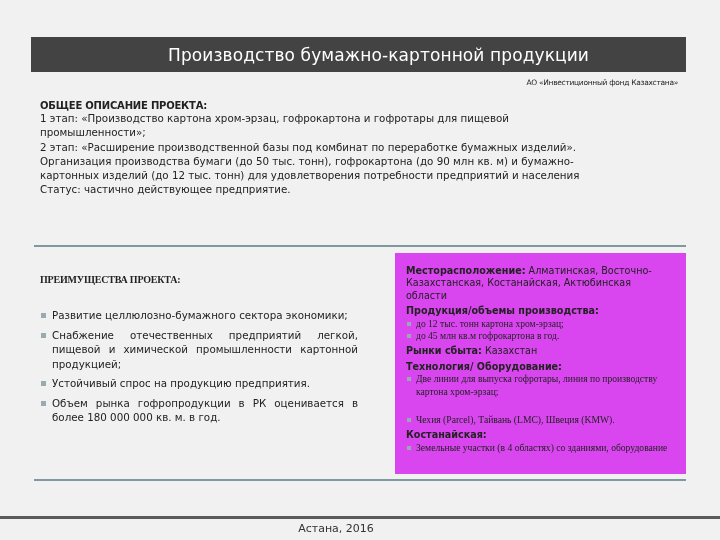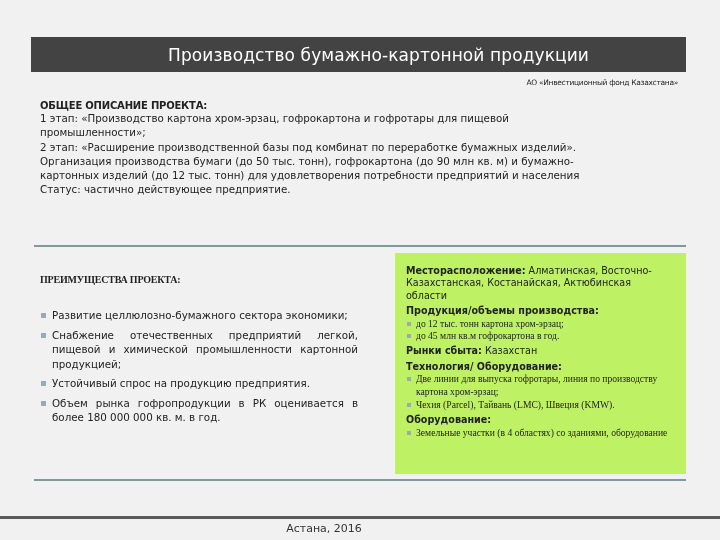--- a/index.html
+++ b/index.html
@@ -45,36 +45,36 @@
     .benefit {
       position: relative; padding-left: 12px;
       font-size: 10.3px; line-height: 14.5px; margin-bottom: 5px;
       text-align: justify; color: #222;
     }
     .bullet {
       position: absolute; left: 1px; top: 5px; width: 5px; height: 5px; background: #9aabb0;
     }
     .panel {
       position: absolute; left: 395px; top: 253px; width: 291px; height: 221px;
-      background: #bef264; padding: 12px 14px 0 11px;
+      background: #d946ef; padding: 12px 14px 0 11px;
     }
     .panel .row { font-size: 9.6px; line-height: 12.4px; color: #222; margin-bottom: 3px; }
     .panel .label { font-weight: bold; }
     .panel .sub {
       position: relative; padding-left: 10px; font-size: 9.6px; line-height: 12.4px; color: #222; font-family: Liberation Serif, serif;
     }
     .panel .sub .dot {
       position: absolute; left: 1px; top: 4px; width: 4px; height: 4px; background: #9aabb0;
     }
     .panel .group { margin-bottom: 3px; }
     .footer-rule {
       position: absolute; left: 0; top: 516px; width: 720px; height: 3px; background: #5a5a5a;
     }
     .footer-text {
-      position: absolute; left: 0; top: 522px; width: 648px; text-align: center;
+      position: absolute; left: 12px; top: 522px; width: 648px; text-align: center;
       font-size: 11px; color: #333;
     }
   </style>
 </head>
 <body>
 
 <div class="title-bar">
   <span class="title">Производство бумажно-картонной продукции</span>
 </div>
 <div class="subtitle">АО «Инвестиционный фонд Казахстана»</div>
@@ -124,31 +124,31 @@
     <div class="sub">
       <span class="dot"></span>
       <span>до 45 млн кв.м гофрокартона в год.</span>
     </div>
   </div>
   <div class="row">
     <span class="label">Рынки сбыта:</span><span> Казахстан</span>
   </div>
   <div class="group">
     <div class="row label" style="margin-bottom:0">Технология/ Оборудование:</div>
-    <div class="sub" style="margin-bottom:1px">
+    <div class="sub" style="margin-bottom:16px">
       <span class="dot"></span>
       <span>Две линии для выпуска гофротары, линия по производству картона хром-эрзац;</span>
     </div>
     <div class="sub">
       <span class="dot"></span>
       <span>Чехия (Parcel), Тайвань (LMC), Швеция (KMW).</span>
     </div>
   </div>
   <div class="group">
-    <div class="row label" style="margin-bottom:0">Оборудование:</div>
+    <div class="row label" style="margin-bottom:0">Костанайская:</div>
     <div class="sub">
       <span class="dot"></span>
       <span>Земельные участки  (в 4 областях) со зданиями, оборудование</span>
     </div>
   </div>
 </div>
 
 <div class="divider bottom"></div>
 
 <div class="footer-rule"></div>

